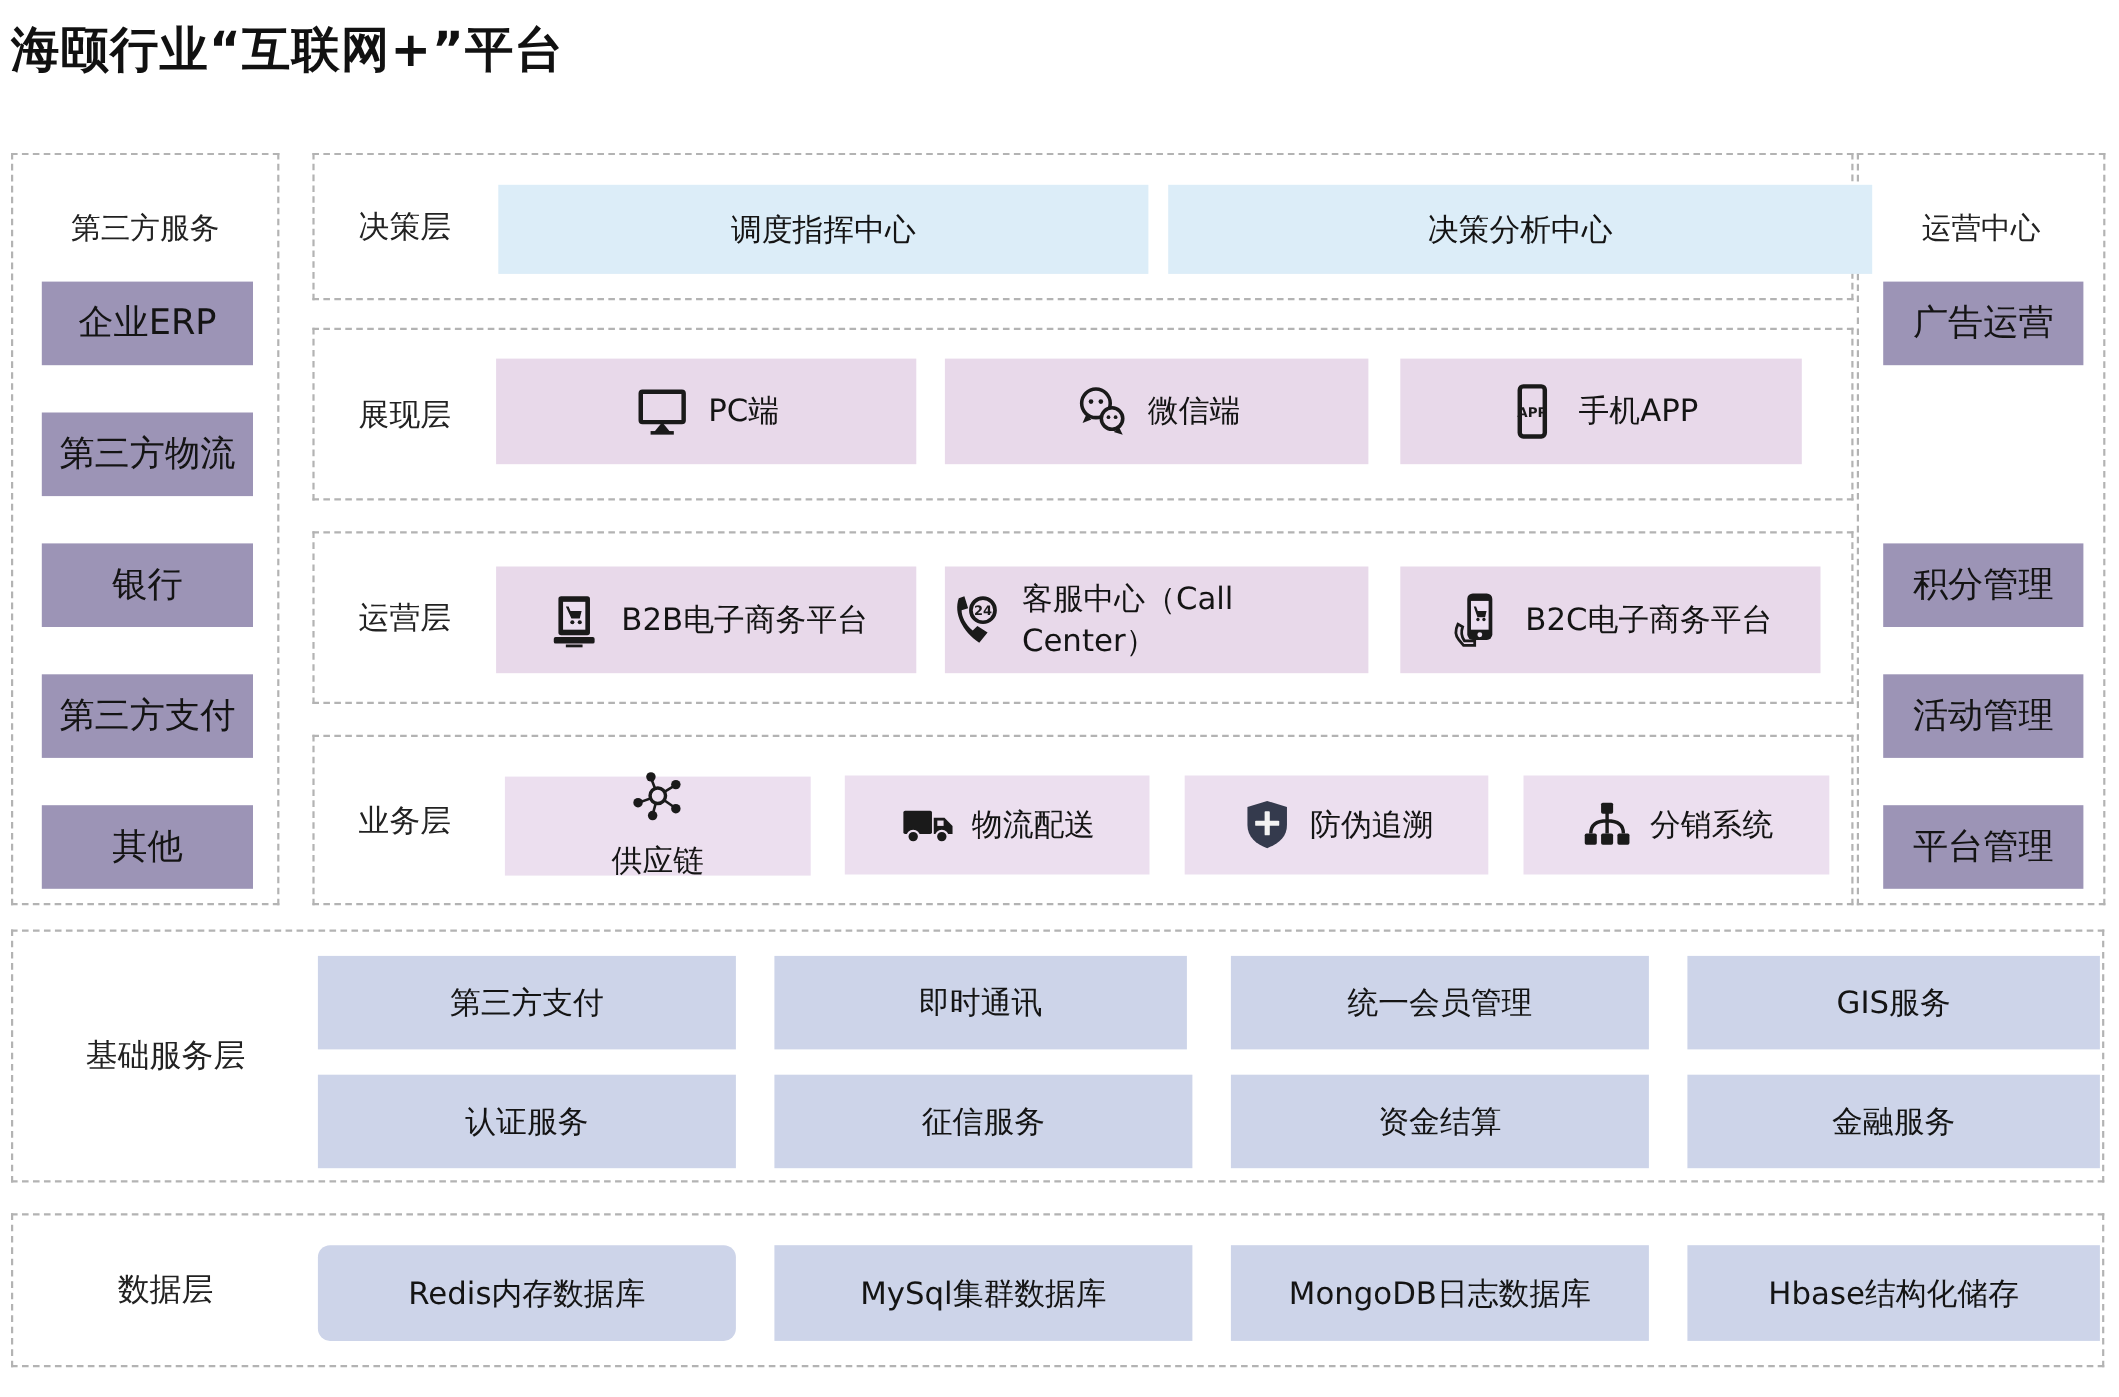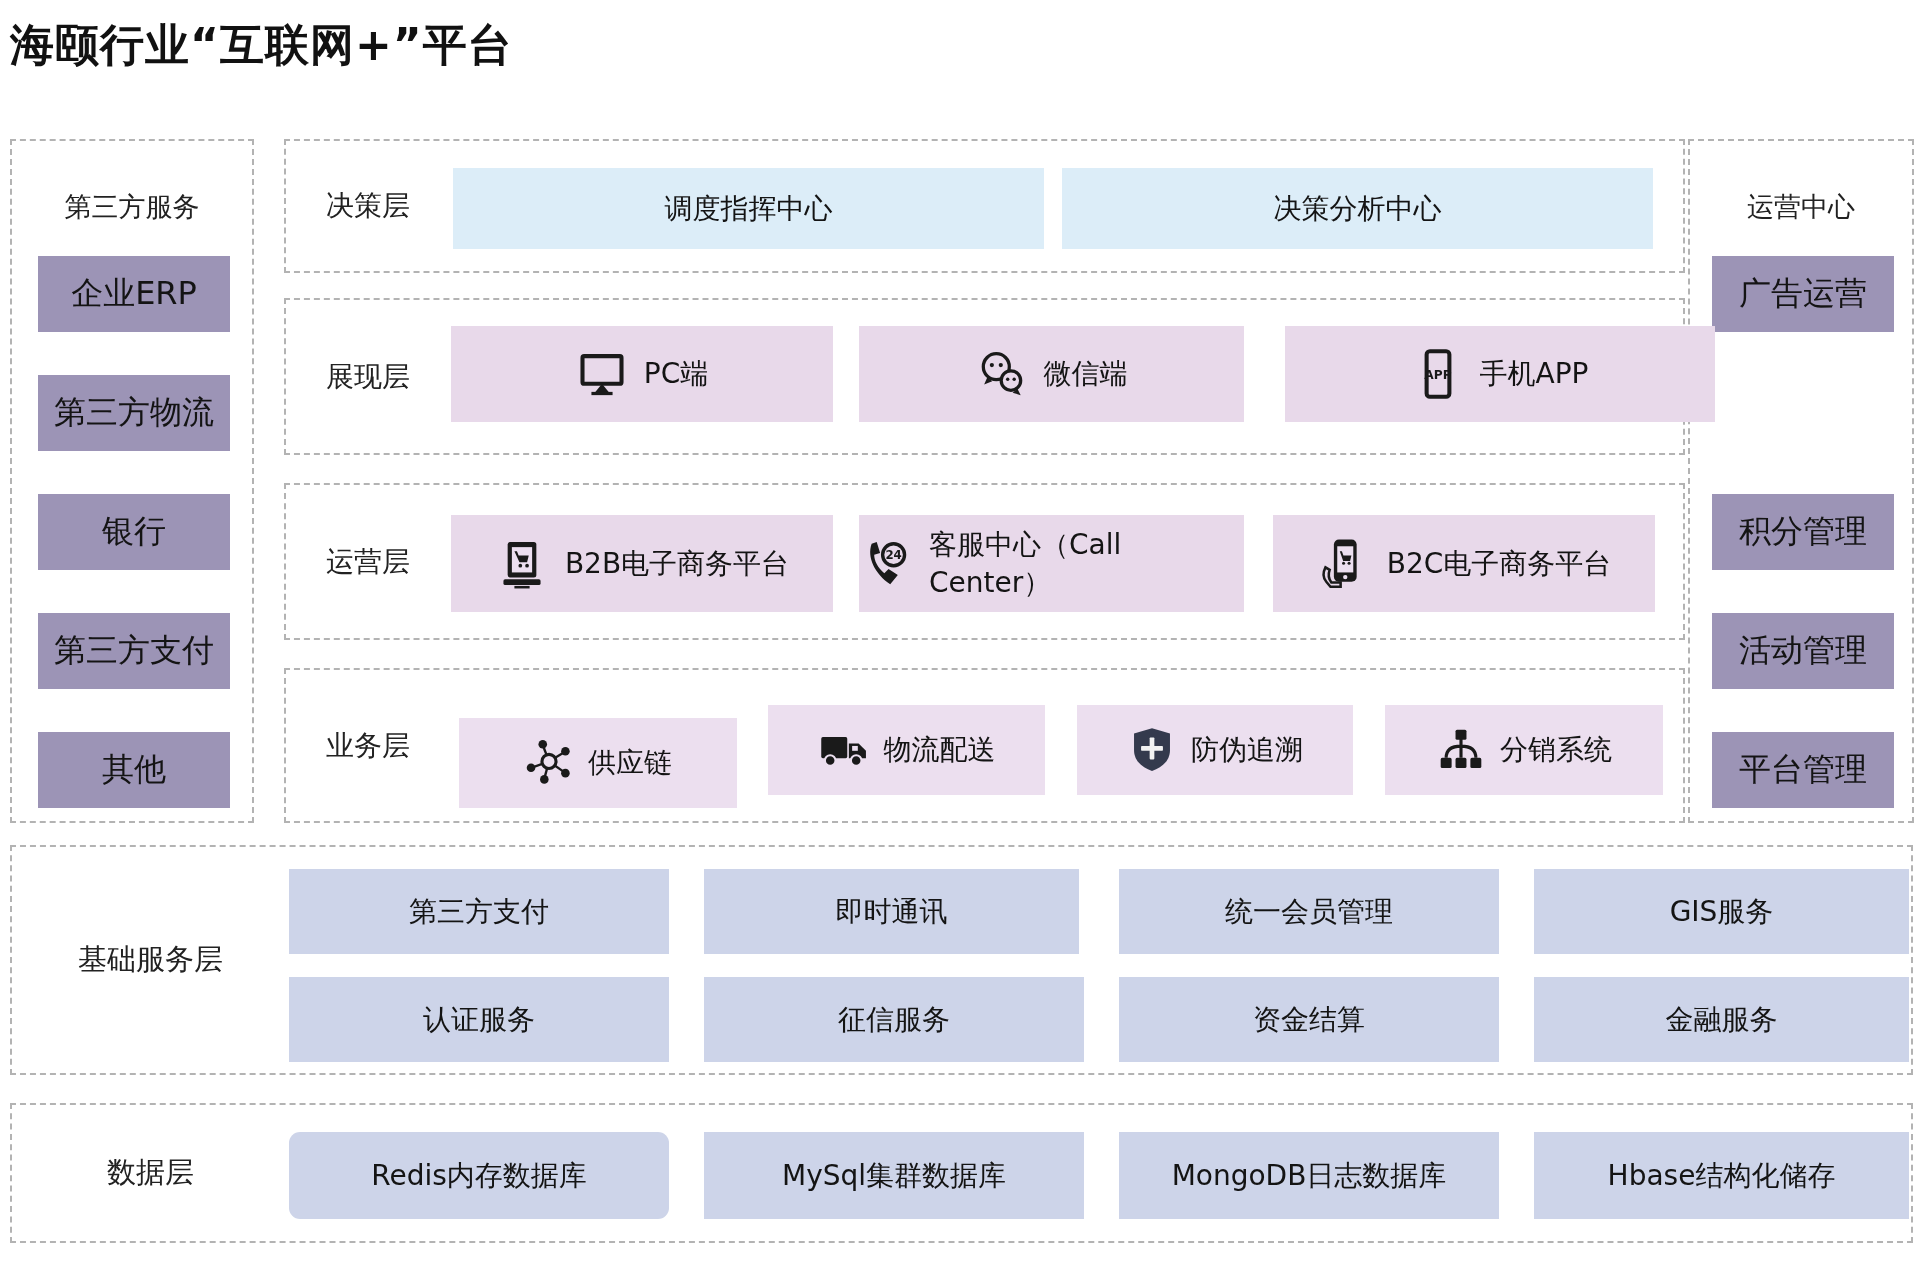--- a/index.html
+++ b/index.html
@@ -37,21 +37,21 @@
     <div class="panel-title" style="top:48px;">运营中心</div>
     <div class="side-box" style="left:22px;top:115px;width:182px;height:76px;">广告运营</div>
     <div class="side-box" style="left:22px;top:353px;width:182px;height:76px;">积分管理</div>
     <div class="side-box" style="left:22px;top:472px;width:182px;height:76px;">活动管理</div>
     <div class="side-box" style="left:22px;top:591px;width:182px;height:76px;">平台管理</div>
   </div>
 
   <div class="dashed" style="left:284px;top:139px;width:1401px;height:134px;">
     <div class="layer-label">决策层</div>
     <div class="blue-box" style="left:167px;top:27px;width:591px;height:81px;">调度指挥中心</div>
-    <div class="blue-box" style="left:776px;top:27px;width:591px;height:81px;">决策分析中心</div>
+    <div class="blue-box" style="left:776px;top:27px;width:640px;height:81px;">决策分析中心</div>
   </div>
 
   <div class="dashed" style="left:284px;top:298px;width:1401px;height:157px;">
     <div class="layer-label">展现层</div>
     <div class="pink-box" style="left:165px;top:26px;width:382px;height:96px;">
       <svg class="icn" width="52" height="52" viewBox="0 0 64 64">
         <rect x="8" y="10" width="48" height="34" rx="2" fill="none" stroke="#1a1a1a" stroke-width="5"></rect>
         <path d="M32 44 L41 55 H23 Z" fill="#1a1a1a"></path>
         <rect x="19" y="54" width="26" height="4" fill="#1a1a1a"></rect>
       </svg>
@@ -63,21 +63,21 @@
         <circle cx="19.5" cy="21" r="2.6" fill="#1a1a1a"></circle>
         <circle cx="30.5" cy="21" r="2.6" fill="#1a1a1a"></circle>
         <path d="M14 36 l-4 9 10-4 z" fill="#1a1a1a"></path>
         <circle cx="43" cy="40" r="12" fill="#e8d9ea" stroke="#1a1a1a" stroke-width="4"></circle>
         <circle cx="39" cy="38.5" r="2.1" fill="#1a1a1a"></circle>
         <circle cx="47" cy="38.5" r="2.1" fill="#1a1a1a"></circle>
         <path d="M51 50 l4 8 -10 -3 z" fill="#1a1a1a"></path>
       </svg>
       <span>微信端</span>
     </div>
-    <div class="pink-box" style="left:987px;top:26px;width:430px;height:96px;margin-left:12px;">
+    <div class="pink-box" style="left:987px;top:26px;width:365px;height:96px;">
       <svg class="icn" width="52" height="52" viewBox="0 0 64 64">
         <rect x="18" y="4" width="28" height="56" rx="4" fill="none" stroke="#1a1a1a" stroke-width="5"></rect>
         <text x="32" y="38" font-size="15" font-weight="bold" text-anchor="middle" fill="#1a1a1a" font-family="DejaVu Sans, sans-serif">APP</text>
       </svg>
       <span>手机APP</span>
     </div>
   </div>
 
   <div class="dashed" style="left:284px;top:483px;width:1401px;height:157px;">
     <div class="layer-label">运营层</div>
@@ -110,21 +110,21 @@
         <path d="M27 17 h2.5 l1.8 5 h9.5 l-1.6 6.5 H31 z" fill="#1a1a1a"></path>
         <circle cx="31.5" cy="31" r="1.8" fill="#1a1a1a"></circle>
         <circle cx="38" cy="31" r="1.8" fill="#1a1a1a"></circle>
       </svg>
       <span>B2C电子商务平台</span>
     </div>
   </div>
 
   <div class="dashed" style="left:284px;top:668px;width:1401px;height:155px;">
     <div class="layer-label">业务层</div>
-    <div class="biz-box" style="left:173px;top:48px;width:278px;height:90px;">
+    <div class="biz-box" style="left:173px;top:36px;width:278px;height:90px;flex-direction:column;">
       <svg class="icn" width="50" height="50" viewBox="0 0 64 64">
         <g stroke="#1a1a1a" stroke-width="3">
           <line x1="32" y1="30" x2="24" y2="9"></line>
           <line x1="32" y1="30" x2="52" y2="18"></line>
           <line x1="32" y1="30" x2="52" y2="44"></line>
           <line x1="32" y1="30" x2="26" y2="52"></line>
           <line x1="32" y1="30" x2="10" y2="38"></line>
         </g>
         <circle cx="32" cy="30" r="9" fill="#ecdfef" stroke="#1a1a1a" stroke-width="4"></circle>
         <circle cx="24" cy="8" r="5.5" fill="#1a1a1a"></circle>

